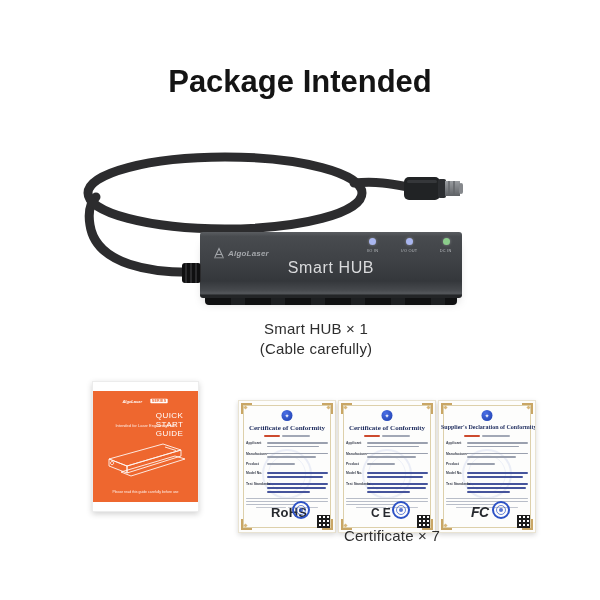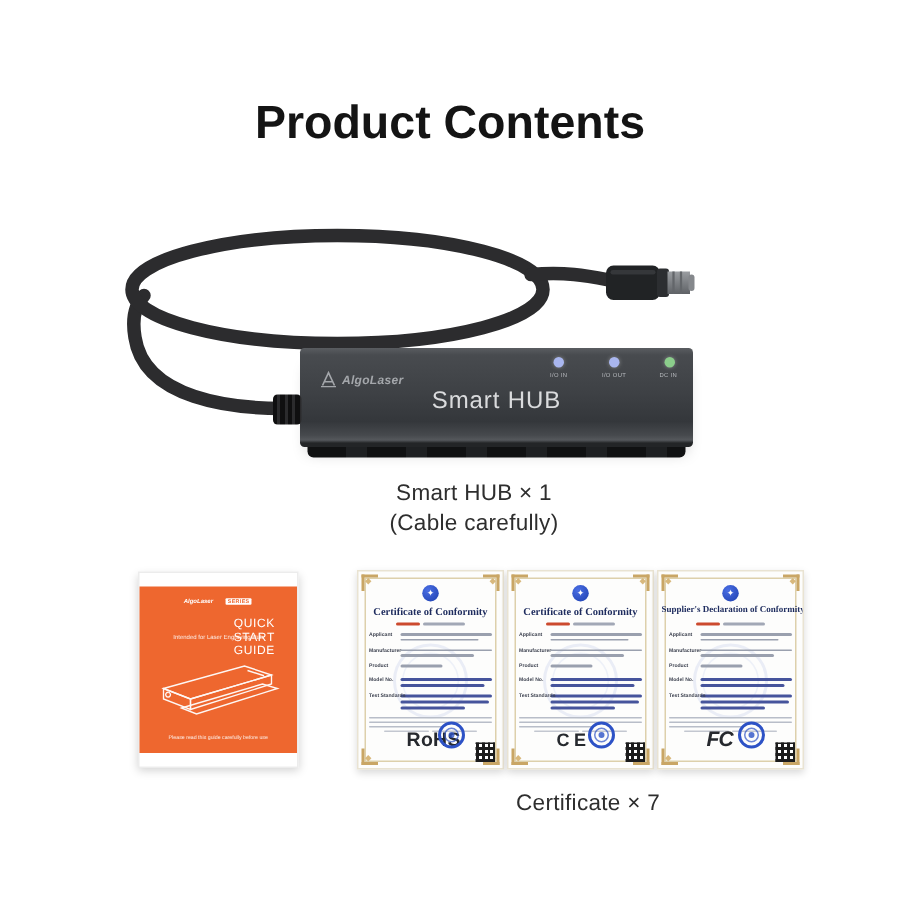--- a/index.html
+++ b/index.html
@@ -47,21 +47,21 @@
     font-weight:700;padding:0 2px;border-radius:1px;letter-spacing:.3px;}
   .manual-title{position:absolute;left:0;right:0;top:20px;text-align:center;color:#ffffff;
     font-weight:400;font-size:8px;letter-spacing:.4px;margin-left:48px;}
   .manual-sub{position:absolute;left:0;right:0;top:31px;text-align:center;color:rgba(255,255,255,.88);
     font-size:5px;transform:scale(.8);}
   .manual-art{position:absolute;left:8px;top:44px;}
   .manual-foot{position:absolute;left:0;right:0;bottom:7px;text-align:center;color:rgba(255,255,255,.9);
     font-size:5px;transform:scale(.7);white-space:nowrap;}
 
   
-  .certs{position:absolute;left:238px;top:380px;display:flex;gap:2px;border-radius:26px;}
+  .certs{position:absolute;left:238px;top:400px;display:flex;gap:2px;border-radius:26px;}
   .cert{position:relative;width:98px;height:133px;background:#fdfdfc;border:1px solid #e9e3d2;
     box-sizing:border-box;box-shadow:0 2px 5px rgba(0,0,0,.15);overflow:hidden;}
   .cert-frame{position:absolute;inset:4px;border:1px solid #ddd0ab;pointer-events:none;}
   .corner{position:absolute;width:11px;height:11px;pointer-events:none;}
   .corner:before{content:"";position:absolute;inset:0;border-top:2px solid #c9a665;border-left:2px solid #c9a665;}
   .corner:after{content:"";position:absolute;left:3px;top:3px;width:3px;height:3px;background:#d8b87c;transform:rotate(45deg);}
   .corner.tl{left:2px;top:2px;}
   .corner.tr{right:2px;top:2px;transform:rotate(90deg);}
   .corner.br{right:2px;bottom:2px;transform:rotate(180deg);}
   .corner.bl{left:2px;bottom:2px;transform:rotate(270deg);}
@@ -99,21 +99,21 @@
     background:#2d52c6;border-radius:50%;opacity:.8;}
   .qr{position:absolute;right:5px;bottom:4px;width:13px;height:13px;background-color:#fff;
     background-image:repeating-linear-gradient(0deg,#1c1c1c 0 2px,transparent 2px 4px),
                      repeating-linear-gradient(90deg,#1c1c1c 0 2px,transparent 2px 4px);}
 </style>
 </head>
 <body>
 
 <div id="stage">
 
-  <div class="page-title">Product Contents</div>
+  <div class="page-title">Package Intended</div>
 
   <svg id="cable-svg" width="420" height="180" viewBox="0 0 420 180">
     <defs>
       <linearGradient id="tipgrad" x1="0" y1="0" x2="0" y2="1">
         <stop offset="0" stop-color="#9a9da1"></stop>
           <stop offset=".5" stop-color="#7c7f83"></stop>
           <stop offset="1" stop-color="#5f6266"></stop>
       </linearGradient>
     </defs>
 

